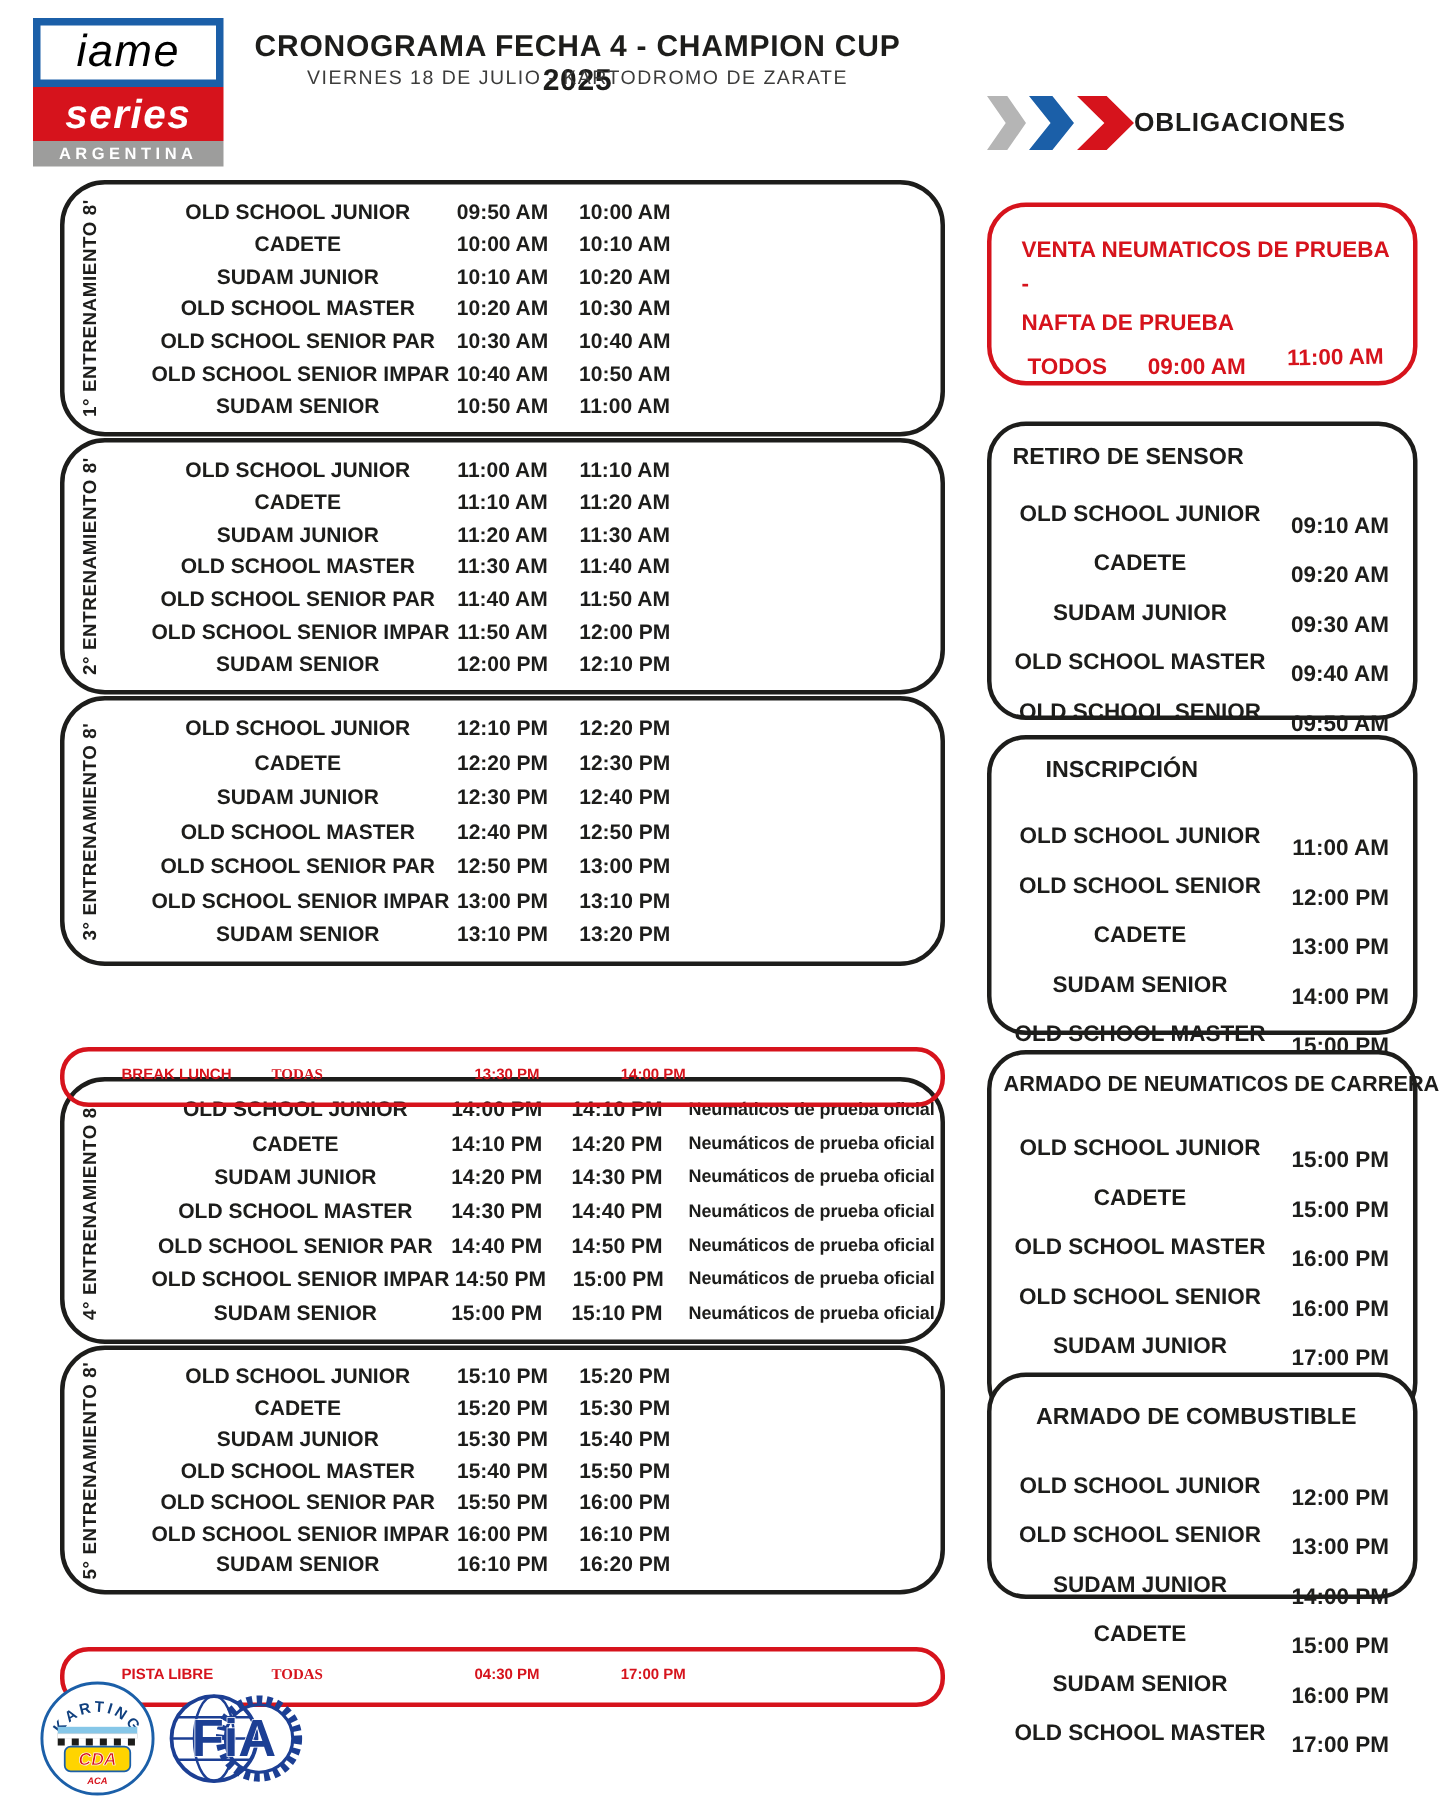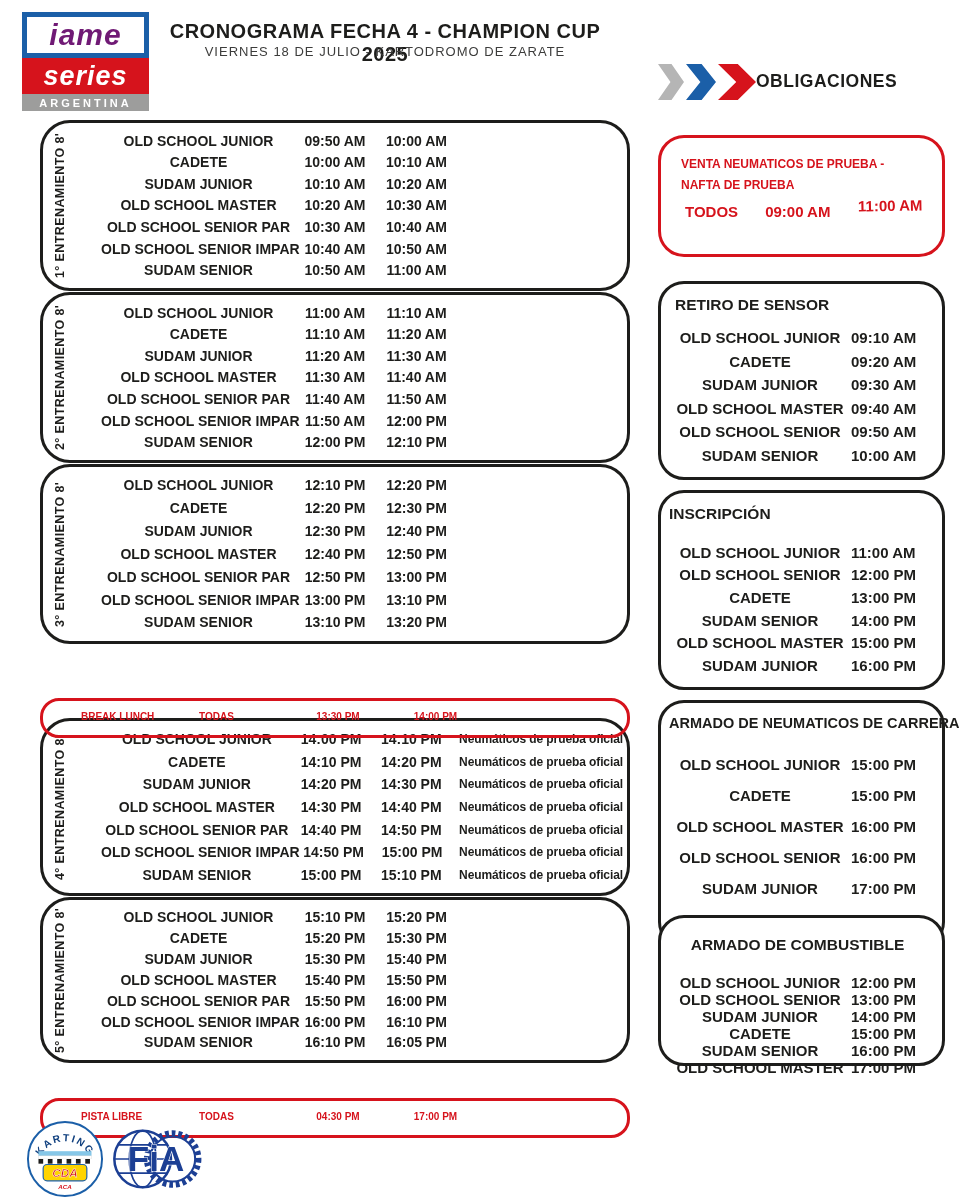--- a/index.html
+++ b/index.html
@@ -3,21 +3,21 @@
 <meta charset="utf-8">
 <style>
   html,body{margin:0;padding:0;background:#fff;}
   .page{position:relative;width:960px;height:1200px;background:#fff;overflow:hidden;
         font-family:"Liberation Sans",sans-serif;color:#1d1d1b;}
 
   
   .logo{position:absolute;left:22px;top:12px;width:127px;}
   .logo-iame{height:46px;background:#fff;border:5px solid #1b5fa8;box-sizing:border-box;
              display:flex;align-items:center;justify-content:center;
-             color:#701a75;font-weight:700;font-style:italic;font-size:30px;letter-spacing:1px;line-height:1;}
+             color:#000000;font-weight:400;font-style:italic;font-size:30px;letter-spacing:1px;line-height:1;}
   .logo-series{height:36px;background:#d6131c;display:flex;align-items:center;justify-content:center;
              color:#fff;font-weight:800;font-style:italic;font-size:27px;letter-spacing:1px;line-height:1;}
   .logo-arg{height:17px;background:#9d9d9c;display:flex;align-items:center;justify-content:center;
              color:#fff;font-weight:700;font-size:11px;letter-spacing:3px;}
   .page-title{position:absolute;left:160px;top:20px;width:450px;text-align:center;
              font-size:20px;font-weight:800;letter-spacing:.5px;color:#1d1d1b;}
   .page-subtitle{position:absolute;left:160px;top:44px;width:450px;text-align:center;
              font-size:13px;font-weight:400;letter-spacing:1px;color:#3c3c3b;}
 
   .header-pill{position:absolute;left:148px;top:62px;width:504px;height:38px;box-sizing:border-box;
@@ -45,38 +45,38 @@
   .row{display:flex;align-items:center;font-weight:700;font-size:14px;color:#1d1d1b;}
   .c-cat{width:195px;text-align:center;white-space:nowrap;}
   .c-in{width:78px;text-align:center;white-space:nowrap;}
   .c-out{width:85px;text-align:center;white-space:nowrap;}
   .c-act{flex:1;text-align:left;padding-left:6px;font-size:12px;letter-spacing:-.1px;white-space:nowrap;}
 
   
   .bbar{position:absolute;left:40px;width:590px;height:40px;box-sizing:border-box;
         border:3px solid #d6131c;border-radius:19px;color:#d6131c;font-weight:800;font-size:10px;margin-top:30px;}
   .bbar span{position:absolute;top:0;line-height:32px;}
-  .b-name{left:38px;} .b-cat{left:156px;} .b-t1{left:250px;width:90px;text-align:center;} .b-t2{left:345px;width:95px;text-align:center;}
+  .b-name{left:38px;} .b-cat{left:138px;font-family:Liberation Serif, serif;} .b-t1{left:250px;width:90px;text-align:center;} .b-t2{left:345px;width:95px;text-align:center;}
 
   
   .obox{position:absolute;left:658px;width:287px;box-sizing:border-box;
         border:3px solid #1d1d1b;border-radius:26px;background:#fff;}
   .obox.red{border-color:#d6131c;color:#d6131c;}
-  .v-title{margin:17px 16px 0 20px;font-size:12px;font-weight:800;line-height:1.55;}
+  .v-title{margin:17px 16px 0 20px;font-size:15px;font-weight:800;line-height:1.55;}
   .v-row{display:flex;justify-content:space-between;margin:9px 20px 0 24px;font-size:15px;font-weight:800;}
   .v-to{transform:translateY(-6px) rotate(-1deg);}
   .o-title{font-size:15.5px;font-weight:800;margin:12px 8px 2px 14px;white-space:nowrap;}
-  .o-title.indent{margin-left:8px;}
+  .o-title.indent{margin-left:36px;}
   .o-title.center{text-align:center;margin-left:0;}
   .o-title.small{font-size:14.5px;margin-left:8px;}
   .o-rows{position:absolute;left:8px;right:8px;top:42px;bottom:10px;
         display:flex;flex-direction:column;justify-content:space-around;}
   .o-row{display:flex;align-items:center;font-weight:700;font-size:15px;}
   .o-cat{width:182px;text-align:center;white-space:nowrap;}
-  .o-time{flex:1;padding-right:8px;white-space:nowrap;}
+  .o-time{flex:1;text-align:right;padding-right:8px;white-space:nowrap;margin-top:16px;}
 
   
   .footer-logos{position:absolute;left:26px;top:1120px;display:flex;align-items:center;gap:2px;}
 </style>
 </head>
 <body>
 
 <div class="page">
 
   <div class="logo">
@@ -319,21 +319,21 @@
         </div>
         <div class="row">
           <span class="c-cat">OLD SCHOOL SENIOR IMPAR</span>
           <span class="c-in">16:00 PM</span>
           <span class="c-out">16:10 PM</span>
           <span class="c-act"></span>
         </div>
         <div class="row">
           <span class="c-cat">SUDAM SENIOR</span>
           <span class="c-in">16:10 PM</span>
-          <span class="c-out">16:05 PM</span>
+          <span class="c-out">16:20 PM</span>
           <span class="c-act"></span>
         </div>
       </div>
   </div>
 
   <div class="bbar" style="top:668px;">
     <span class="b-name">BREAK LUNCH</span>
     <span class="b-cat">TODAS</span>
     <span class="b-t1">13:30 PM</span>
     <span class="b-t2">14:00 PM</span>

